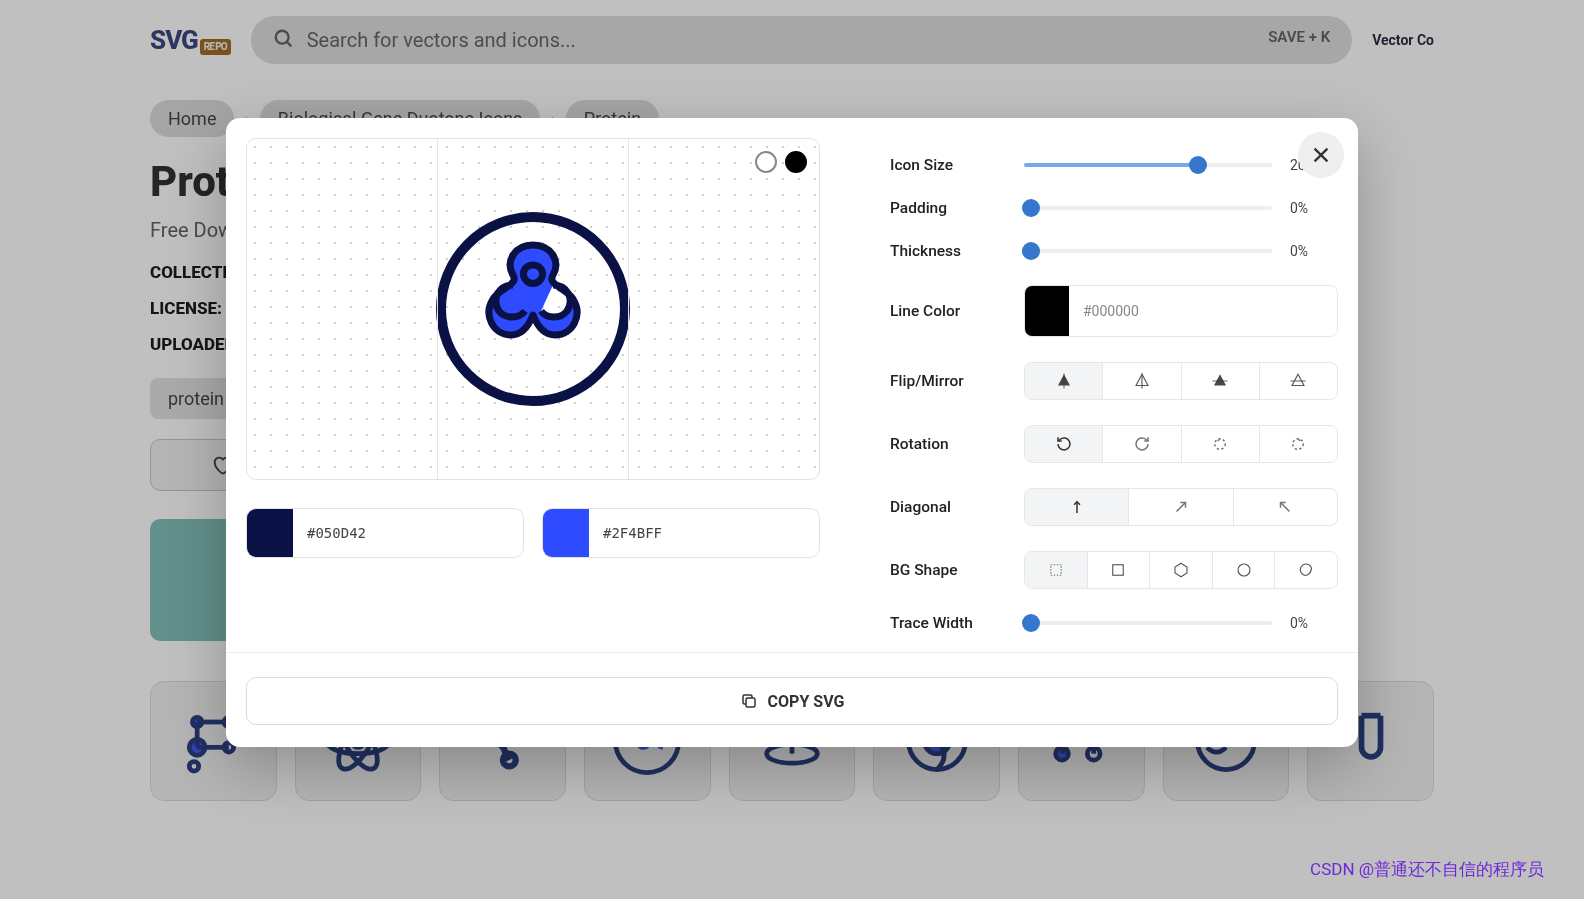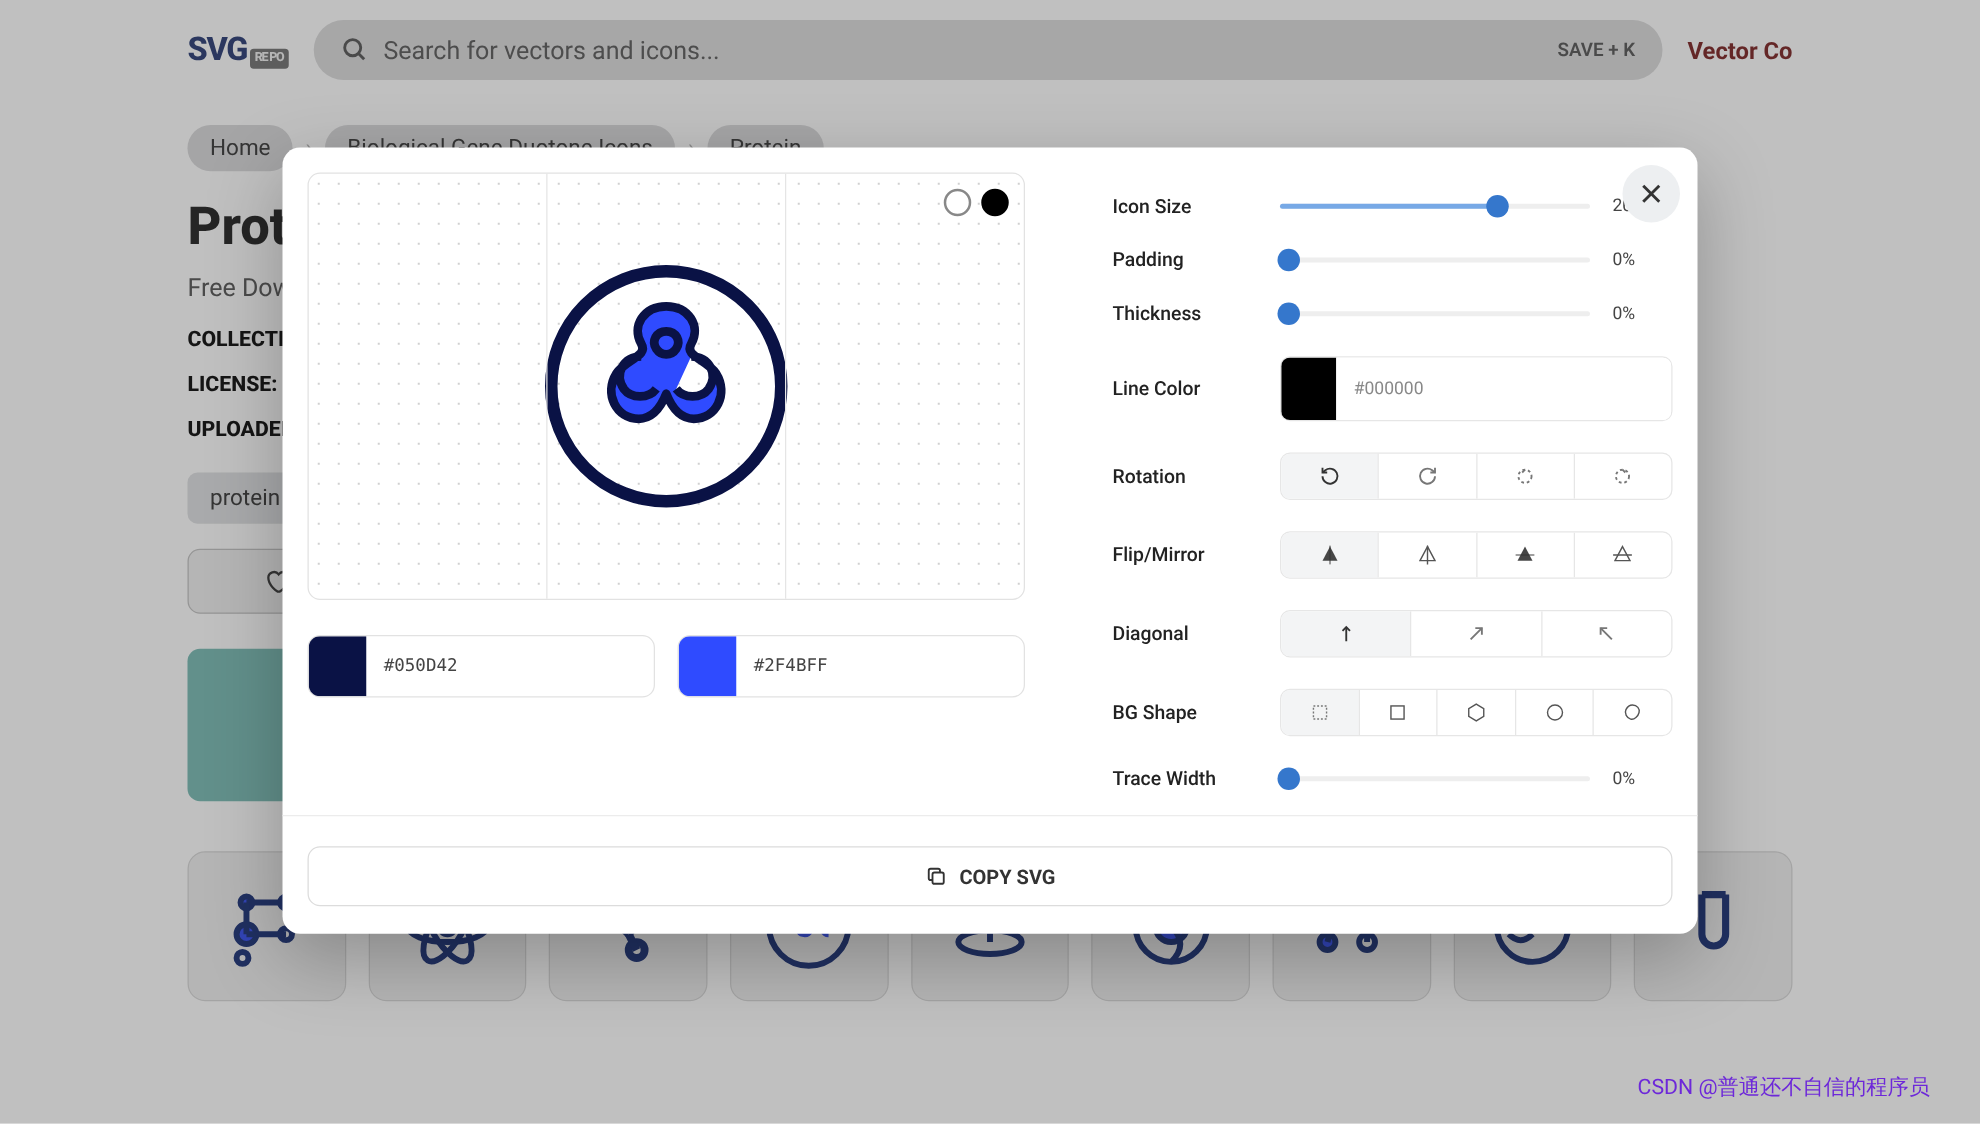--- a/index.html
+++ b/index.html
@@ -2,24 +2,24 @@
 <html><head>
 <meta charset="utf-8">
 <style>
 * { box-sizing: border-box; margin: 0; padding: 0; font-family: -apple-system, BlinkMacSystemFont, "Segoe UI", Roboto, sans-serif; }
 body { background: #f5f5f5; width: 1584px; height: 899px; overflow: hidden; position: relative; }
 
 
 .bg-page { position: absolute; inset: 0; padding: 0 150px; filter: brightness(0.9); }
 .topbar { display: flex; align-items: center; gap: 20px; padding: 16px 0; }
 .logo { font-size: 26px; font-weight: 800; color: #233876; letter-spacing: -1px; display: flex; align-items: flex-end; }
-.logo-badge { background: #737373; color: #fff; font-size: 10px; padding: 3px 4px; border-radius: 3px; margin-left: 2px; line-height: 1; }
-.searchbar { flex: 1; background: #e8e8e9; border-radius: 999px; padding: 12px 22px; display: flex; align-items: center; gap: 12px; color: #5a5a5a; font-size: 20px; }
+.logo-badge { background: #a16207; color: #fff; font-size: 10px; padding: 3px 4px; border-radius: 3px; margin-left: 2px; line-height: 1; }
+.searchbar { flex: 1; background: #e8e8e9; border-radius: 999px; padding: 12px 22px; display: flex; gap: 12px; color: #5a5a5a; font-size: 20px; }
 .kbd { font-size: 15px; color: #555; font-weight: 600; }
-.nav-link { font-size: 19px; font-weight: 700; color: #7f1d1d; white-space: nowrap; }
+.nav-link { font-size: 14px; font-weight: 700; color: #0f172a; white-space: nowrap; }
 .breadcrumbs { display: flex; align-items: center; gap: 10px; margin-top: 20px; font-size: 18px; }
 .crumb { background: #e5e5e7; padding: 8px 18px; border-radius: 999px; color: #333; }
 .chev { color: #bbb; }
 .page-title { font-size: 42px; font-weight: 800; margin-top: 20px; color: #1a1a1a; }
 .page-desc { font-size: 20px; color: #555; line-height: 1.6; margin-top: 8px; max-width: 560px; }
 .meta-line { font-size: 17px; margin-top: 16px; }
 .meta-line strong { font-weight: 800; }
 .tags { display: flex; gap: 14px; margin-top: 24px; }
 .tag { background: #eceef0; padding: 10px 18px; border-radius: 8px; font-size: 18px; color: #333; }
 .save-btn { margin-top: 20px; border: 1.5px solid #ccc; border-radius: 10px; padding: 14px 60px; display: inline-flex; align-items: center; gap: 10px; font-size: 18px; font-weight: 700; background: #fff; }
@@ -261,20 +261,50 @@
 
         <div class="ctrl-row">
           <div class="ctrl-label">Line Color</div>
           <div class="text-input">
             <div class="sw" style="background:#000"></div>
             <input value="#000000" style="">
           </div>
         </div>
 
         <div class="ctrl-row">
+          <div class="ctrl-label">Flip/Mirror</div>
+          <div class="btn-group">
+            <div class="seg active">
+                <svg viewBox="0 0 24 24" fill="#333">
+                  <path d="M12 3L4 18h16z" opacity="0.9"></path>
+                  <rect x="11.5" y="2" width="1" height="20"></rect>
+                </svg>
+              </div>
+            <div class="seg">
+                <svg viewBox="0 0 24 24" fill="none" stroke="#555" stroke-width="1.5">
+                  <path d="M12 3L4 18h16z"></path>
+                  <line x1="12" y1="2" x2="12" y2="22"></line>
+                </svg>
+              </div>
+            <div class="seg">
+                <svg viewBox="0 0 24 24" fill="#333">
+                  <path d="M3 12l15-8v16z" opacity="0.9" transform="rotate(90 12 12)"></path>
+                  <rect x="2" y="11.5" width="20" height="1"></rect>
+                </svg>
+              </div>
+            <div class="seg">
+                <svg viewBox="0 0 24 24" fill="none" stroke="#555" stroke-width="1.5">
+                  <path d="M3 12l15-8v16z" transform="rotate(90 12 12)"></path>
+                  <line x1="2" y1="12" x2="22" y2="12"></line>
+                </svg>
+              </div>
+          </div>
+        </div>
+
+        <div class="ctrl-row">
           <div class="ctrl-label">Rotation</div>
           <div class="btn-group">
             <div class="seg active">
                 <svg viewBox="0 0 24 24" fill="none" stroke="#333" stroke-width="2">
                   <path d="M4 12a8 8 0 1 0 3-6.3L4 8"></path>
                   <path d="M4 3v5h5"></path>
                 </svg>
               </div>
             <div class="seg">
                 <svg viewBox="0 0 24 24" fill="none" stroke="#777" stroke-width="2">
@@ -285,50 +315,20 @@
             <div class="seg">
                 <svg viewBox="0 0 24 24" fill="none" stroke="#777" stroke-width="2">
                   <circle cx="12" cy="12" r="7" stroke-dasharray="3 3"></circle>
                   <path d="M12 5l-3 3"></path>
                 </svg>
               </div>
             <div class="seg">
                 <svg viewBox="0 0 24 24" fill="none" stroke="#777" stroke-width="2">
                   <circle cx="12" cy="12" r="7" stroke-dasharray="3 3"></circle>
                   <path d="M12 5l3 3"></path>
-                </svg>
-              </div>
-          </div>
-        </div>
-
-        <div class="ctrl-row">
-          <div class="ctrl-label">Flip/Mirror</div>
-          <div class="btn-group">
-            <div class="seg active">
-                <svg viewBox="0 0 24 24" fill="#333">
-                  <path d="M12 3L4 18h16z" opacity="0.9"></path>
-                  <rect x="11.5" y="2" width="1" height="20"></rect>
-                </svg>
-              </div>
-            <div class="seg">
-                <svg viewBox="0 0 24 24" fill="none" stroke="#555" stroke-width="1.5">
-                  <path d="M12 3L4 18h16z"></path>
-                  <line x1="12" y1="2" x2="12" y2="22"></line>
-                </svg>
-              </div>
-            <div class="seg">
-                <svg viewBox="0 0 24 24" fill="#333">
-                  <path d="M3 12l15-8v16z" opacity="0.9" transform="rotate(90 12 12)"></path>
-                  <rect x="2" y="11.5" width="20" height="1"></rect>
-                </svg>
-              </div>
-            <div class="seg">
-                <svg viewBox="0 0 24 24" fill="none" stroke="#555" stroke-width="1.5">
-                  <path d="M3 12l15-8v16z" transform="rotate(90 12 12)"></path>
-                  <line x1="2" y1="12" x2="22" y2="12"></line>
                 </svg>
               </div>
           </div>
         </div>
 
         <div class="ctrl-row">
           <div class="ctrl-label">Diagonal</div>
           <div class="btn-group">
             <div class="seg active">
                 <svg viewBox="0 0 24 24" fill="none" stroke="#333" stroke-width="2">

